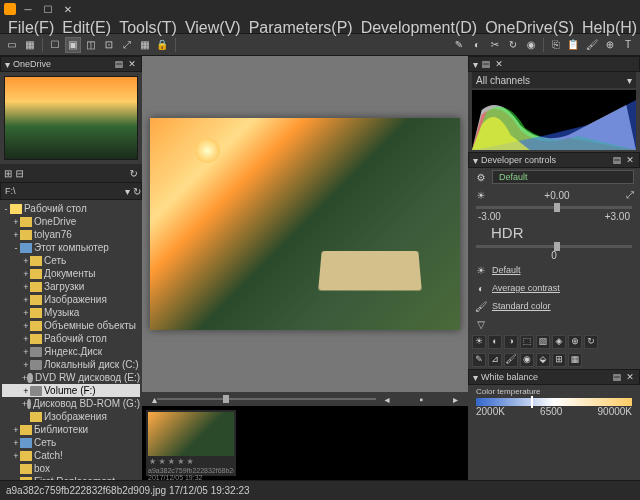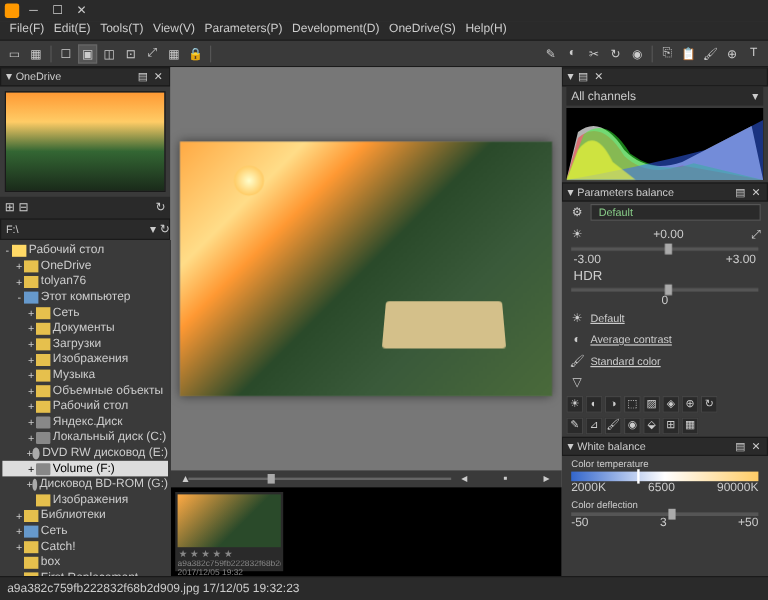--- a/index.html
+++ b/index.html
@@ -3,21 +3,21 @@
 <meta charset="utf-8">
 <style>
 * { margin: 0; padding: 0; box-sizing: border-box; font-family: Arial, sans-serif; font-size: 10px; color: #ccc; }
 body { width: 640px; height: 500px; background: #3a3a3a; overflow: hidden; }
 .titlebar { height: 18px; background: #2a2a2a; display: flex; align-items: center; padding: 0 4px; }
 .titlebar .logo { width: 12px; height: 12px; background: #ff9900; border-radius: 2px; margin-right: 6px; }
 .titlebar .title { flex: 1; font-size: 10px; }
 .winbtns { display: flex; gap: 8px; }
 .winbtn { width: 12px; height: 12px; display: flex; align-items: center; justify-content: center; cursor: pointer; }
 .menubar { height: 16px; background: #2a2a2a; border-bottom: 1px solid #1a1a1a; display: flex; padding: 0 4px; }
-.menubar span { padding: 1px 4px; cursor: pointer; font-size: 10px; }
+.menubar span { padding: 1px 4px; cursor: pointer; font-size: 16px; }
 .toolbar { height: 22px; background: #3a3a3a; border-bottom: 1px solid #1a1a1a; display: flex; align-items: center; padding: 0 4px; gap: 2px; }
 .tbtn { width: 16px; height: 16px; display: flex; align-items: center; justify-content: center; cursor: pointer; border: 1px solid transparent; }
 .tbtn.active { background: #555; border: 1px solid #666; }
 .tsep { width: 1px; height: 14px; background: #555; margin: 0 2px; }
 .main { display: flex; height: 424px; }
 .left { width: 142px; display: flex; flex-direction: column; }
 .panel-hdr { height: 16px; background: #2a2a2a; border: 1px solid #1a1a1a; display: flex; align-items: center; padding: 0 4px; gap: 3px; }
 .panel-hdr .ttl { flex: 1; font-size: 9px; }
 .panel-hdr .btn { width: 10px; height: 10px; font-size: 9px; text-align: center; cursor: pointer; }
 .nav-img { width: 134px; height: 84px; margin: 4px; background: linear-gradient(to bottom, #ff9933 0%, #ffcc66 30%, #336633 60%, #1a2a1a 100%); border: 1px solid #1a1a1a; position: relative; }
@@ -290,21 +290,21 @@
         <path d="M0,60 L10,20 Q30,5 50,35 Q70,55 100,45 Q130,30 160,15 L170,60 Z" fill="#fff" opacity="0.7"></path>
         <path d="M0,60 L10,25 Q30,8 50,40 Q70,58 100,48 L170,60 Z" fill="#ff3333" opacity="0.5"></path>
         <path d="M0,60 L15,22 Q35,6 55,38 Q80,56 110,46 L170,60 Z" fill="#33ff33" opacity="0.5"></path>
         <path d="M0,60 Q60,50 120,35 Q150,20 170,10 L170,60 Z" fill="#3366ff" opacity="0.5"></path>
         <path d="M0,60 L10,35 Q25,15 40,45 L60,60 Z" fill="#ffff33" opacity="0.6"></path>
       </svg>
     </div>
 
     <div class="panel-hdr">
       <span>▾</span>
-      <span class="ttl">Parameters balance</span>
+      <span class="ttl">Developer controls</span>
       <span class="btn">▤</span>
       <span class="btn">✕</span>
     </div>
     <div class="param-row">
       <span class="param-icon">⚙</span>
       <div class="preset-btn" style="flex:1;margin:0">Default</div>
     </div>
     <div class="param-row">
       <span class="param-icon">☀</span>
       <span style="flex:1"></span>
@@ -314,21 +314,21 @@
     </div>
     <div class="slider-row">
       <div class="track">
           <div class="thumb" style="left:50%"></div>
         </div>
     </div>
     <div class="value-row">
       <span>-3.00</span>
       <span>+3.00</span>
     </div>
-    <div style="padding:2px 10px;font-size:11px">HDR</div>
+    <div style="padding:2px 23px;font-size:15px">HDR</div>
     <div class="slider-row">
       <div class="track">
           <div class="thumb" style="left:50%"></div>
         </div>
     </div>
     <div class="value-row">
         <span></span>
         <span>0</span>
         <span></span>
       </div>
@@ -381,31 +381,18 @@
       <div class="wb-label">Color temperature</div>
       <div class="wb-track">
           <div class="wb-thumb" style="left:35%"></div>
         </div>
       <div class="wb-vals">
         <span>2000K</span>
         <span>6500</span>
         <span>90000K</span>
       </div>
     </div>
-    <div class="wb-slider">
-      <div class="wb-label">Color deflection</div>
-      <div class="slider-row" style="padding:0">
-        <div class="track">
-            <div class="thumb" style="left:52%"></div>
-          </div>
-      </div>
-      <div class="wb-vals">
-        <span>-50</span>
-        <span>3</span>
-        <span>+50</span>
-      </div>
-    </div>
   </div>
 </div>
 
 <div class="statusbar">
   <span>a9a382c759fb222832f68b2d909.jpg 17/12/05 19:32:23</span>
 </div>
 
 </body></html>

